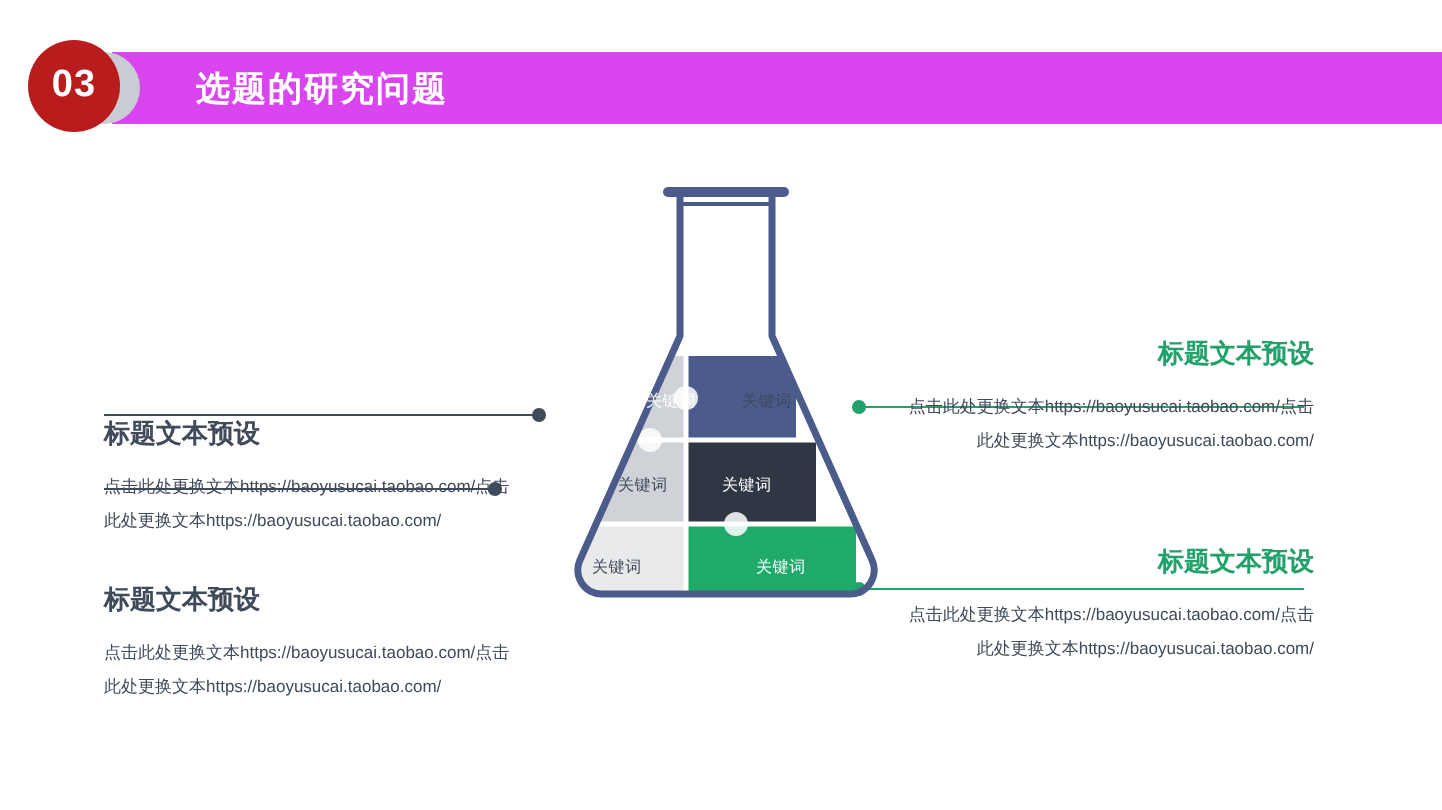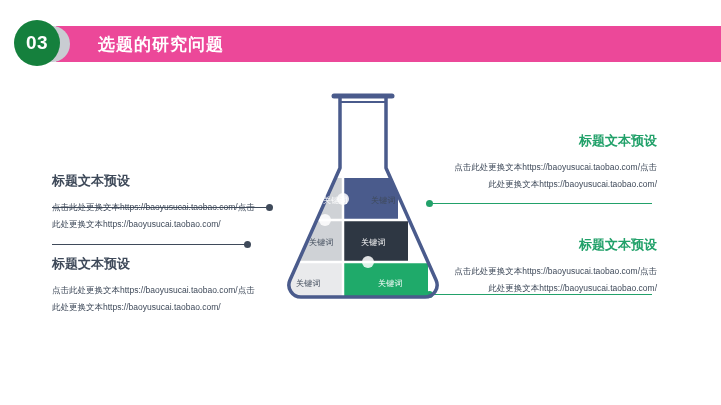--- a/index.html
+++ b/index.html
@@ -22,21 +22,21 @@
     overflow: hidden;
   }
 
   
   .header-bar {
     position: absolute;
     left: 56px;
     top: 26px;
     width: 665px;
     height: 36px;
-    background: #ec4899;
+    background: #d946ef;
   }
   .header-title {
     position: absolute;
     left: 42px;
     top: 7px;
     color: #ffffff;
     font-size: 17px;
     font-weight: bold;
     letter-spacing: 1px;
     white-space: nowrap;
@@ -50,34 +50,35 @@
     border-radius: 50%;
     background: #c9ccd2;
   }
   .badge {
     position: absolute;
     left: 14px;
     top: 20px;
     width: 46px;
     height: 46px;
     border-radius: 50%;
-    background: #15803d;
+    background: #b91c1c;
     color: #ffffff;
     font-size: 19px;
     font-weight: bold;
     display: flex;
     align-items: center;
     justify-content: center;
     letter-spacing: 0.5px;
   }
 
   
   .block {
     position: absolute;
     width: 225px;
+    margin-top: 36px;
   }
   .block .b-title {
     font-size: 13px;
     font-weight: bold;
     color: #3f4a5a;
     margin-bottom: 9px;
     white-space: nowrap;
   }
   .block.right .b-title {
     color: #22a16a;

